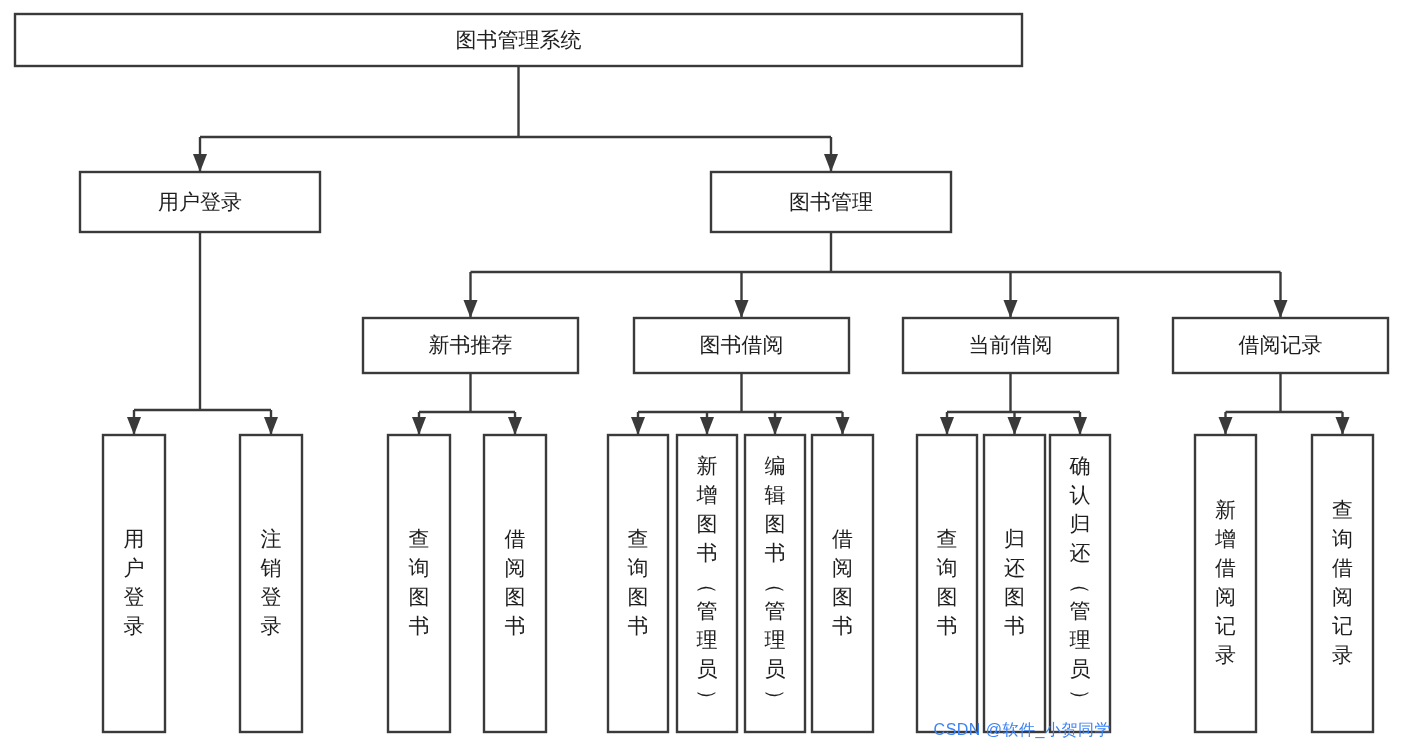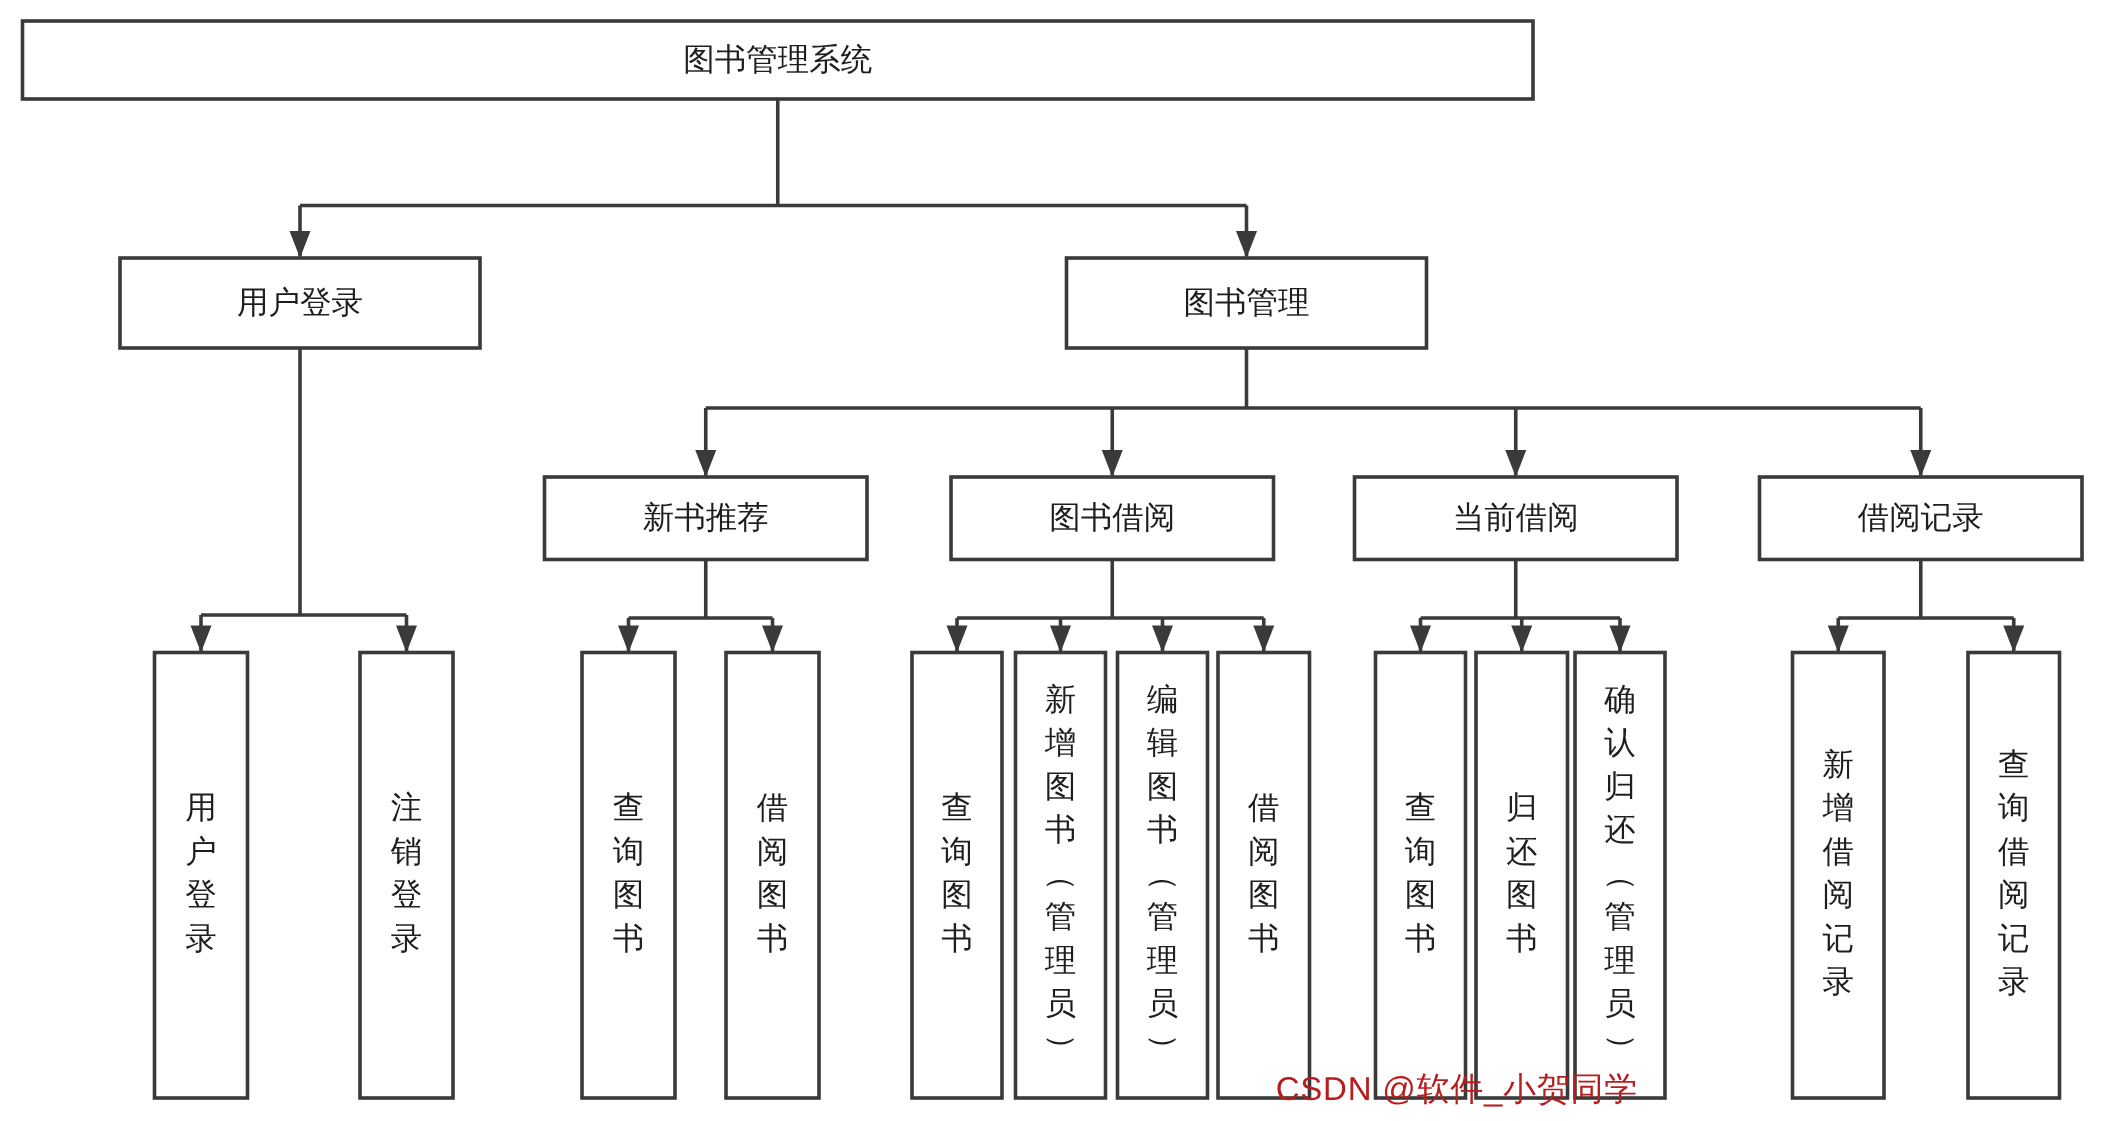--- a/index.html
+++ b/index.html
@@ -52,24 +52,24 @@
   }
   .node-label-v {
     fill: #1e1e1e;
     font-family: "Liberation Sans", "DejaVu Sans", sans-serif;
     font-size: 21px;
     text-anchor: middle;
     dominant-baseline: middle;
   }
   .watermark-text {
     position: absolute;
-    right: 20px;
+    right: 1px;
     bottom: 6px;
-    color: #b91c1c;
-    font-size: 22px;
+    color: #3b82f6;
+    font-size: 16px;
     font-family: "Liberation Sans", "DejaVu Sans", sans-serif;
     letter-spacing: 0.5px;
     white-space: nowrap;
     pointer-events: none;
   }
 </style>
 </head>
 <body>
 
 <div id="diagram-root">

